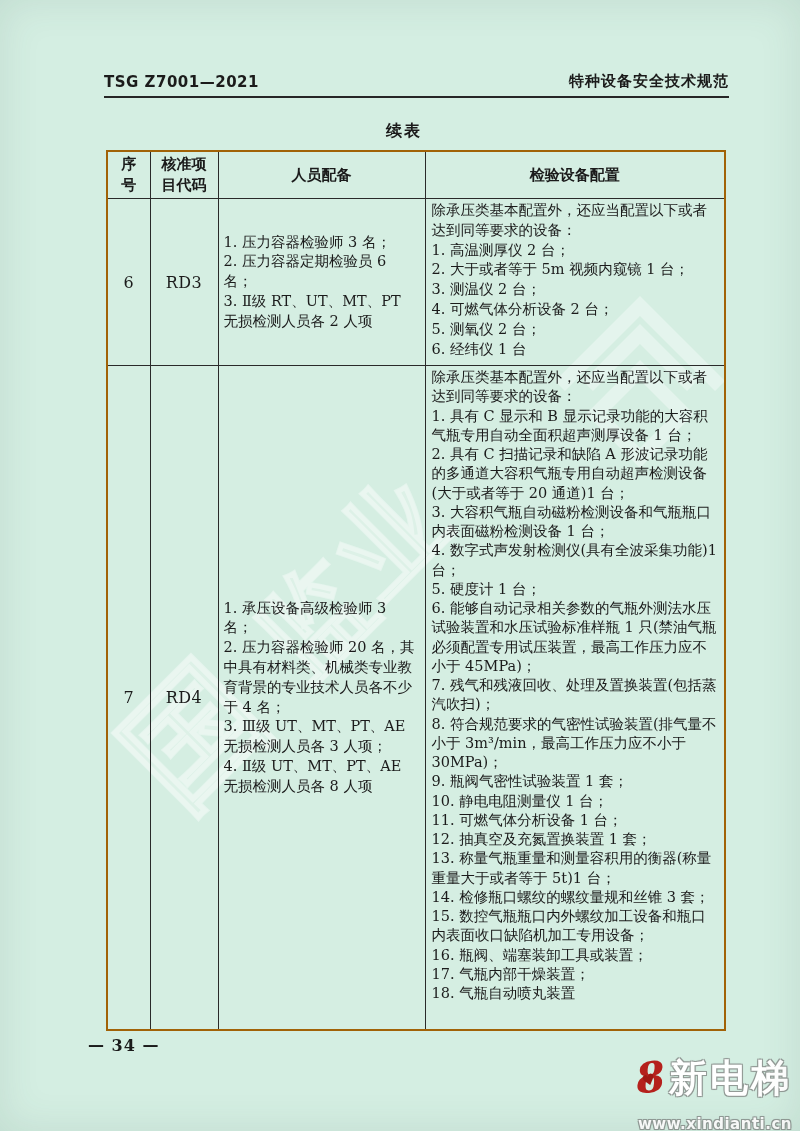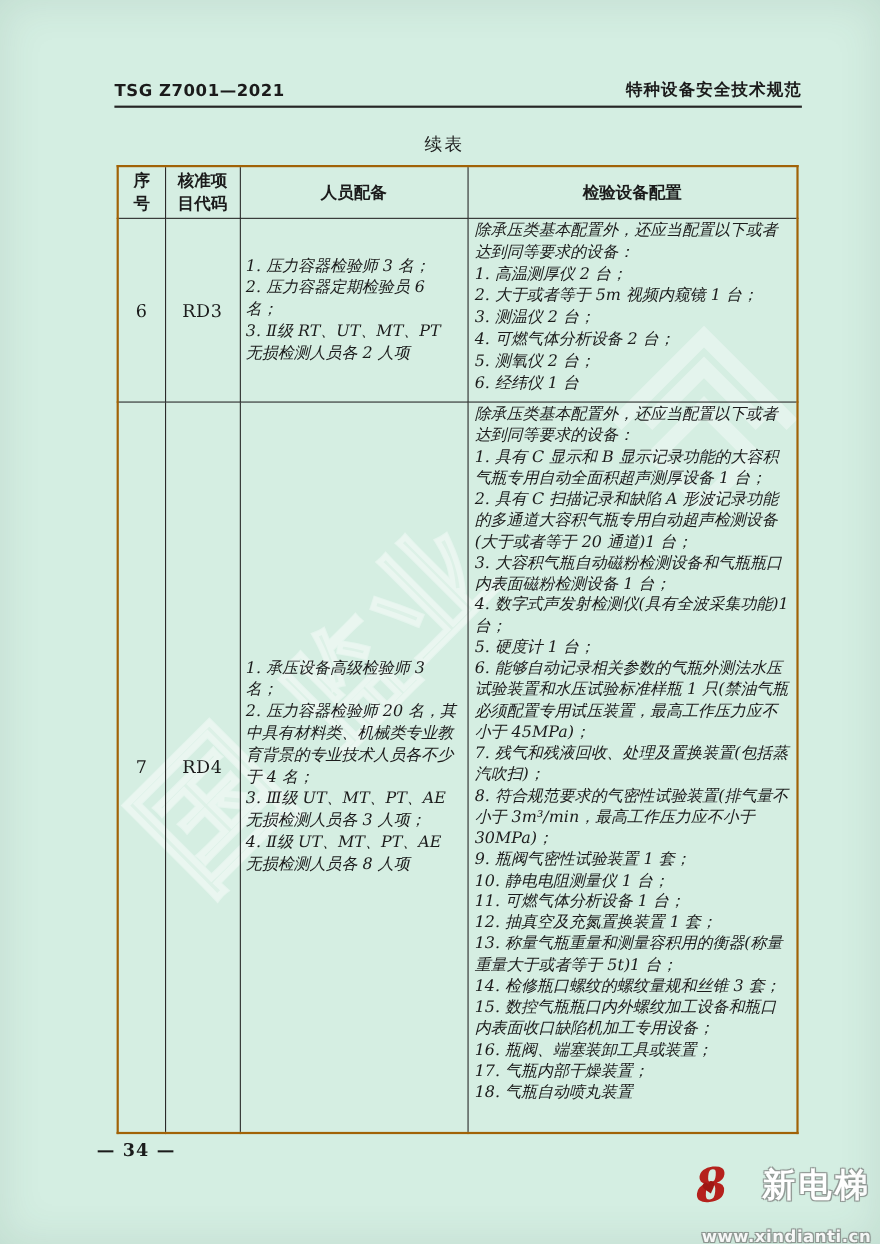--- a/index.html
+++ b/index.html
@@ -24,21 +24,21 @@
     font-weight:bold;font-size:15px;
     padding-bottom:5px;border-bottom:2px solid #262626;
     font-family:"DejaVu Sans","Liberation Sans",sans-serif;
     margin-left:16px;
   }
   .doc-header .code{letter-spacing:0.5px;}
   .doc-header .title{letter-spacing:1px;padding-left:26px;}
 
   .table-caption{
     position:absolute;left:95px;top:121px;width:618px;
-    text-align:center;font-size:16px;font-weight:normal;letter-spacing:2px;
+    text-align:center;font-size:16px;font-weight:bold;letter-spacing:2px;
   }
 
   
   table.reg{
     position:absolute;left:106px;top:150px;
     width:618px;table-layout:fixed;
     border-collapse:collapse;
     border:2px solid #a16207;
     background:rgba(255,255,255,0.03);
   }
@@ -62,21 +62,21 @@
   td.c-personnel{
     vertical-align:middle;padding:2px 5px;
     font-size:14.5px;line-height:19.8px;text-align:left;
   }
   td.c-equipment{
     vertical-align:top;padding:2px 6px 0 6px;
     font-size:14.5px;text-align:left;
   }
   tr.row-6 td.c-equipment{line-height:19.8px;}
   tr.row-7 td.c-equipment{line-height:19.25px;}
-  .li{margin:0;font-style:italic;}
+  .li{margin:0;}
 
   
   .page-number{
     position:absolute;left:88px;top:1036px;
     font-size:16px;font-weight:bold;letter-spacing:1px;
   }
 
   
   .watermark{position:absolute;inset:0;pointer-events:none;}
   .wm-glyph{
@@ -106,21 +106,21 @@
     position:absolute;left:6px;bottom:-2px;
     font-size:15px;font-style:normal;color:#9f1813;transform:rotate(-10deg);
   }
   .outlined{
     color:#ffffff;
     text-shadow:-1px -1px 0 #939b97,1px -1px 0 #939b97,-1px 1px 0 #939b97,
                  1px 1px 0 #939b97,0 0 2px #86908b;
   }
   .brand-name{
     font-family:"DejaVu Sans","Liberation Sans",sans-serif;
-    font-size:30px;font-weight:bold;letter-spacing:3px;line-height:34px;margin-left:28px;
+    font-size:38px;font-weight:bold;letter-spacing:3px;line-height:34px;
   }
   .brand-url{
     font-family:"DejaVu Sans","Liberation Sans",sans-serif;
     font-size:15px;font-weight:bold;letter-spacing:0.5px;margin-top:17px;
   }
 </style>
 </head>
 <body>
 
 <div class="page">

